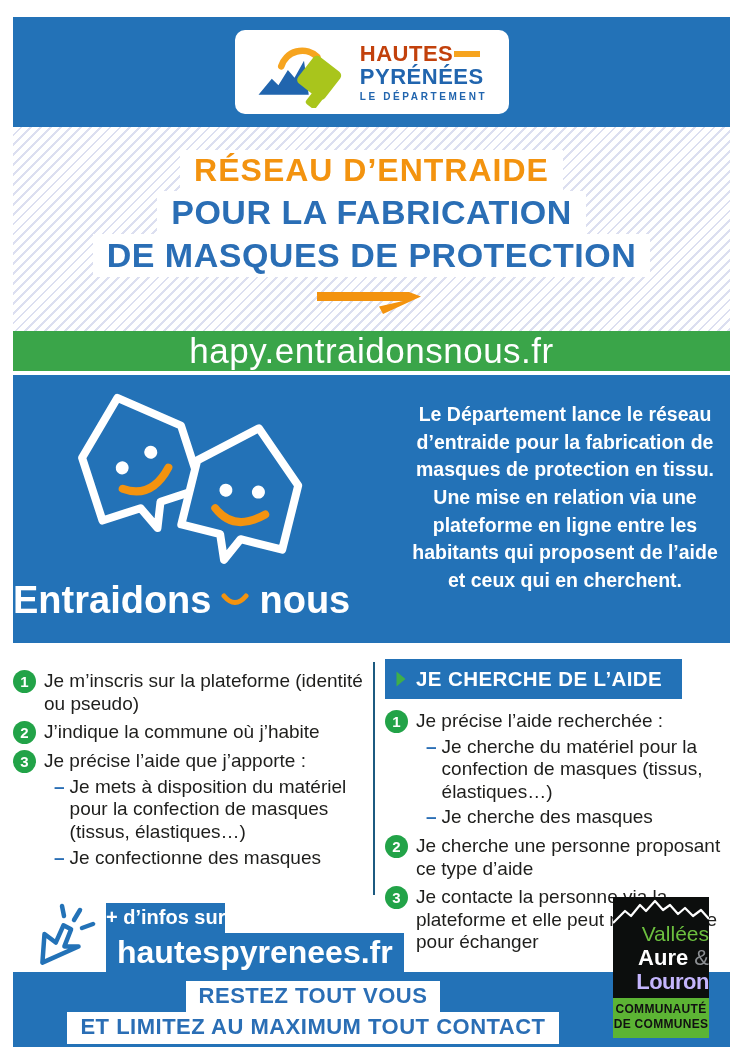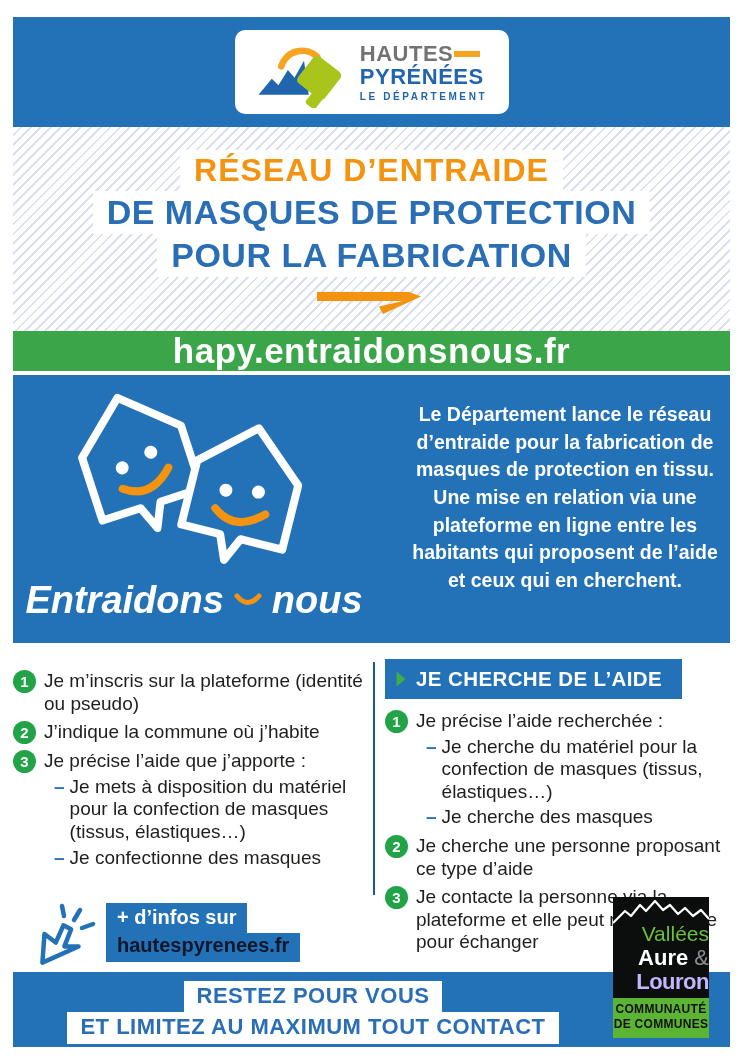--- a/index.html
+++ b/index.html
@@ -10,49 +10,49 @@
   
   .band-top {
     position:absolute; left:13px; top:17px; width:717px; height:110px;
     background:#2372b7; display:flex; align-items:center; justify-content:center;
   }
   .logo-card {
     background:#fff; border-radius:10px; width:274px; height:84px;
     display:flex; align-items:center; justify-content:center; gap:8px;
   }
   .logo-text { line-height:1; }
-  .logo-text .l1 { color:#737373; font-weight:bold; font-size:22px; letter-spacing:.5px; display:flex; align-items:center; gap:1px; }
+  .logo-text .l1 { color:#c2410c; font-weight:bold; font-size:22px; letter-spacing:.5px; display:flex; align-items:center; gap:1px; }
   .logo-text .l1 .dash { width:26px; height:6px; background:#f6a41f; display:inline-block; }
   .logo-text .l2 { color:#2165ae; font-weight:bold; font-size:22px; letter-spacing:.5px; margin-top:1px; }
   .logo-text .l3 { color:#2165ae; font-weight:bold; font-size:10px; letter-spacing:2.6px; margin-top:4px; }
   
   .striped {
     position:absolute; left:13px; top:127px; width:717px; height:204px;
     background:repeating-linear-gradient(135deg,#ffffff 0 5px,#dcdff0 5px 7px);
     text-align:center;
   }
   .title-line { line-height:1; }
   .title-line span { display:inline-block; background:#fff; padding:4px 14px 5px; }
   .t1 { margin-top:23px; }
   .t1 span { color:#f3930f; font-weight:bold; font-size:32px; letter-spacing:1px; }
   .t2 span, .t3 span { color:#2a6eb5; font-weight:bold; font-size:34px; letter-spacing:.5px; }
   .t2 { margin-top:0px; } .t3 { margin-top:0px; }
   .arrow-row { margin-top:7px; }
   
   .green-banner {
     position:absolute; left:13px; top:331px; width:717px; height:40px; background:#3aa549;
-    color:#fff; font-weight:bold; font-size:35px; letter-spacing:.5px;
+    color:#fff; font-weight:normal; font-size:35px; letter-spacing:.5px;
     display:flex; align-items:flex-end; justify-content:center;
   }
   
   .blue-box { position:absolute; left:13px; top:375px; width:717px; height:268px; background:#2372b7; }
   .houses { position:absolute; left:30px; top:8px; }
   .wordmark {
     position:absolute; left:0; top:204px; width:362px; color:#fff; font-weight:bold; font-size:38px;
-    display:flex; align-items:center; justify-content:center; gap:10px;font-style:italic;
+    display:flex; align-items:center; gap:10px;
   }
   .intro-text {
     position:absolute; left:388px; top:26px; width:328px; color:#fff; font-weight:bold;
     font-size:19.5px; line-height:1.42; text-align:center;
   }
   
   .cols { position:absolute; left:13px; top:659px; width:717px; height:240px; color:#1e1e1c; }
   .col { position:absolute; top:0; }
   .col-left  { left:0;  width:352px; }
   .col-right { left:372px; width:345px; }
@@ -67,22 +67,22 @@
     flex:0 0 auto; width:23px; height:23px; border-radius:50%; background:#22a348;
     color:#fff; font-size:15px; font-weight:bold; display:flex; align-items:center; justify-content:center;
     margin-top:0px;
   }
   .itext { flex:1; }
   .sub { display:flex; gap:5px; margin-top:3px; padding-left:10px; }
   .sub .dash { color:#2a6eb5; font-weight:bold; }
   
   .click-icon { position:absolute; left:30px; top:902px; }
   .info-boxes { position:absolute; left:106px; top:903px; display:flex; flex-direction:column; align-items:flex-start; }
-  .ib1 { background:#2372b7; color:#fff; font-weight:bold; font-size:20px; padding:3px 11px 4px; }
-  .ib2 { background:#2372b7; color:#0f172a; font-weight:bold; font-size:20px; padding:1px 11px 5px; }
+  .ib1 { background:#2372b7; color:#fff; font-weight:bold; font-size:20px; padding:3px 0 4px; }
+  .ib2 { background:#2372b7; color:#ffffff; font-weight:bold; font-size:32px; padding:1px 11px 5px; }
   
   .bottom-strip { position:absolute; left:13px; top:972px; width:717px; height:75px; background:#2372b7; }
   .warn { position:absolute; left:0; top:9px; width:600px; display:flex; flex-direction:column; align-items:center; }
   .warn div { background:#fff; color:#2a6eb5; font-weight:bold; letter-spacing:.5px; }
   .w1 { font-size:22px; padding:2px 13px 3px; }
   .w2 { font-size:22px; padding:2px 13px 4px; }
   
   .cc-logo {
     position:absolute; left:613px; top:897px; width:96px; height:141px; background:#0c0e0d;
     display:flex; flex-direction:column; align-items:flex-end;
@@ -117,22 +117,22 @@
             <span class="dash"></span>
           </div>
         <div class="l2">PYRÉNÉES</div>
         <div class="l3">LE DÉPARTEMENT</div>
       </div>
     </div>
   </div>
 
   <div class="striped">
     <div class="title-line t1"><span>RÉSEAU D’ENTRAIDE</span></div>
+    <div class="title-line t2"><span>POUR LA FABRICATION</span></div>
     <div class="title-line t3"><span>DE MASQUES DE PROTECTION</span></div>
-    <div class="title-line t2"><span>POUR LA FABRICATION</span></div>
     <div class="arrow-row">
       <svg width="110" height="30" viewBox="0 0 110 30">
         <polygon points="0,8 92,8 104,12.5 66,30 62,22.5 86,17 0,17" fill="#f3930f"></polygon>
       </svg>
     </div>
   </div>
 
   <div class="green-banner">
     <span>hapy.entraidonsnous.fr</span>
   </div>
@@ -234,21 +234,21 @@
       <line x1="34" y1="14" x2="32" y2="4"></line>
     </g>
   </svg>
   <div class="info-boxes">
     <div class="ib1">+ d’infos sur</div>
     <div class="ib2">hautespyrenees.fr</div>
   </div>
 
   <div class="bottom-strip">
     <div class="warn">
-      <div class="w1">RESTEZ POUR VOUS</div>
+      <div class="w1">RESTEZ TOUT VOUS</div>
       <div class="w2">ET LIMITEZ AU MAXIMUM TOUT CONTACT</div>
     </div>
   </div>
 
   <div class="cc-logo">
     <svg width="96" height="28" viewBox="0 0 96 28">
       <path d="M0,26 L12,14 L18,19 L27,8 L33,14 L42,4 L50,13 L57,8 L65,17 L72,11 L80,19 L88,13 L96,22" fill="none" stroke="#ffffff" stroke-width="2.2" stroke-linejoin="round"></path>
     </svg>
     <div class="cc-v">Vallées</div>
     <div class="cc-a"><span>Aure</span> <span class="amp">&amp;</span></div>

